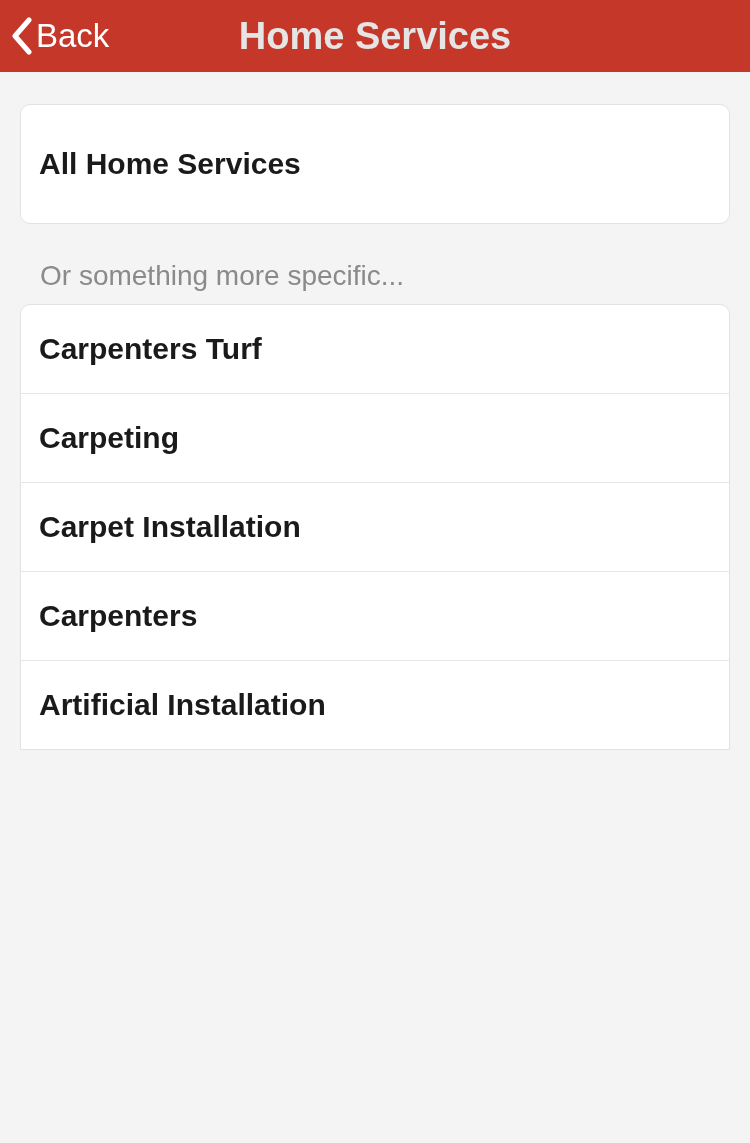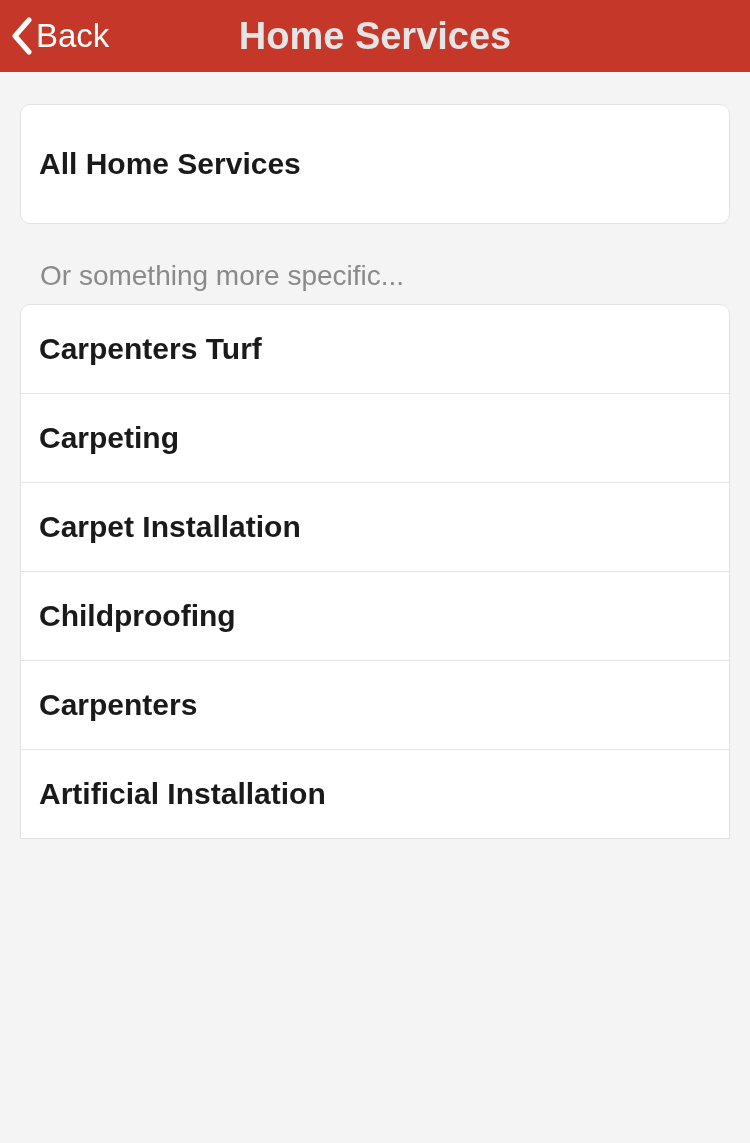--- a/index.html
+++ b/index.html
@@ -114,23 +114,20 @@
     <div class="list-item">
       <div class="list-item-label">Carpenters Turf</div>
     </div>
     <div class="list-item">
       <div class="list-item-label">Carpeting</div>
     </div>
     <div class="list-item">
       <div class="list-item-label">Carpet Installation</div>
     </div>
     <div class="list-item">
-      <div class="list-item-label">Childproofing</div>
-    </div>
-    <div class="list-item">
       <div class="list-item-label">Carpenters</div>
     </div>
     <div class="list-item">
       <div class="list-item-label">Artificial Installation</div>
     </div>
   </div>
 
 </div>
 
 </body></html>

